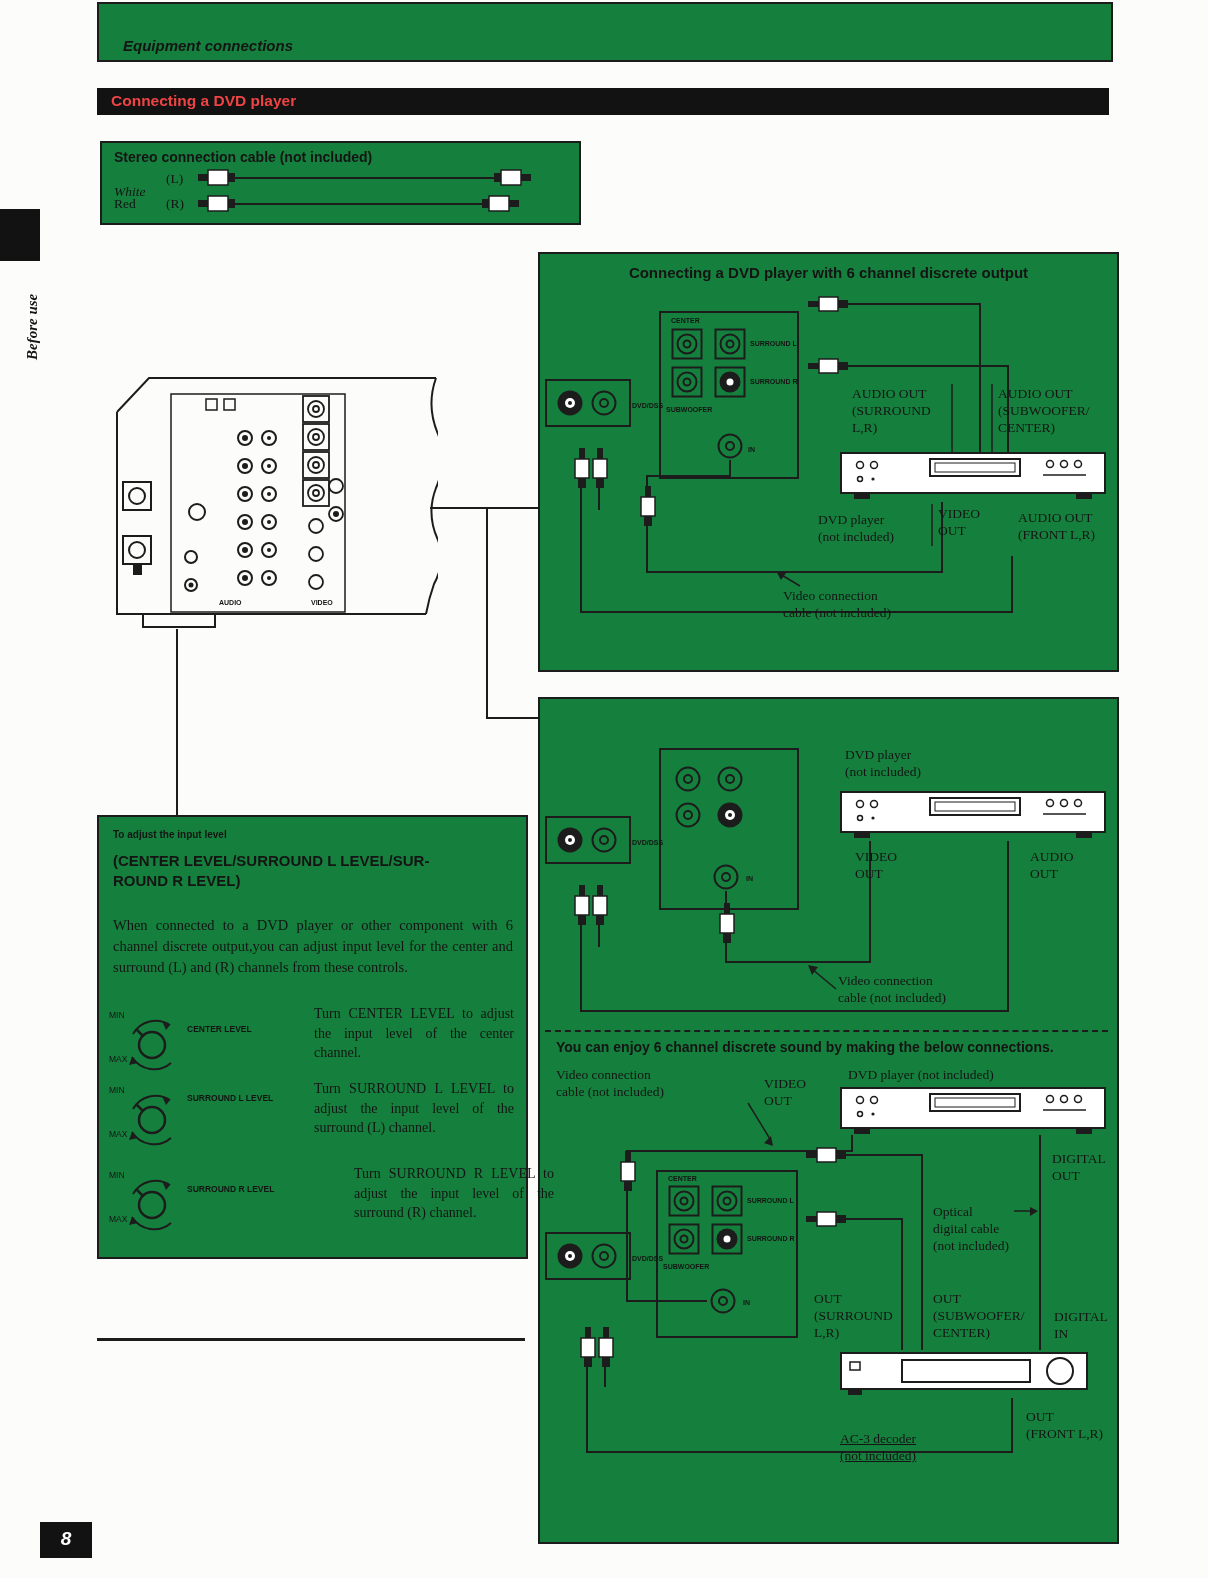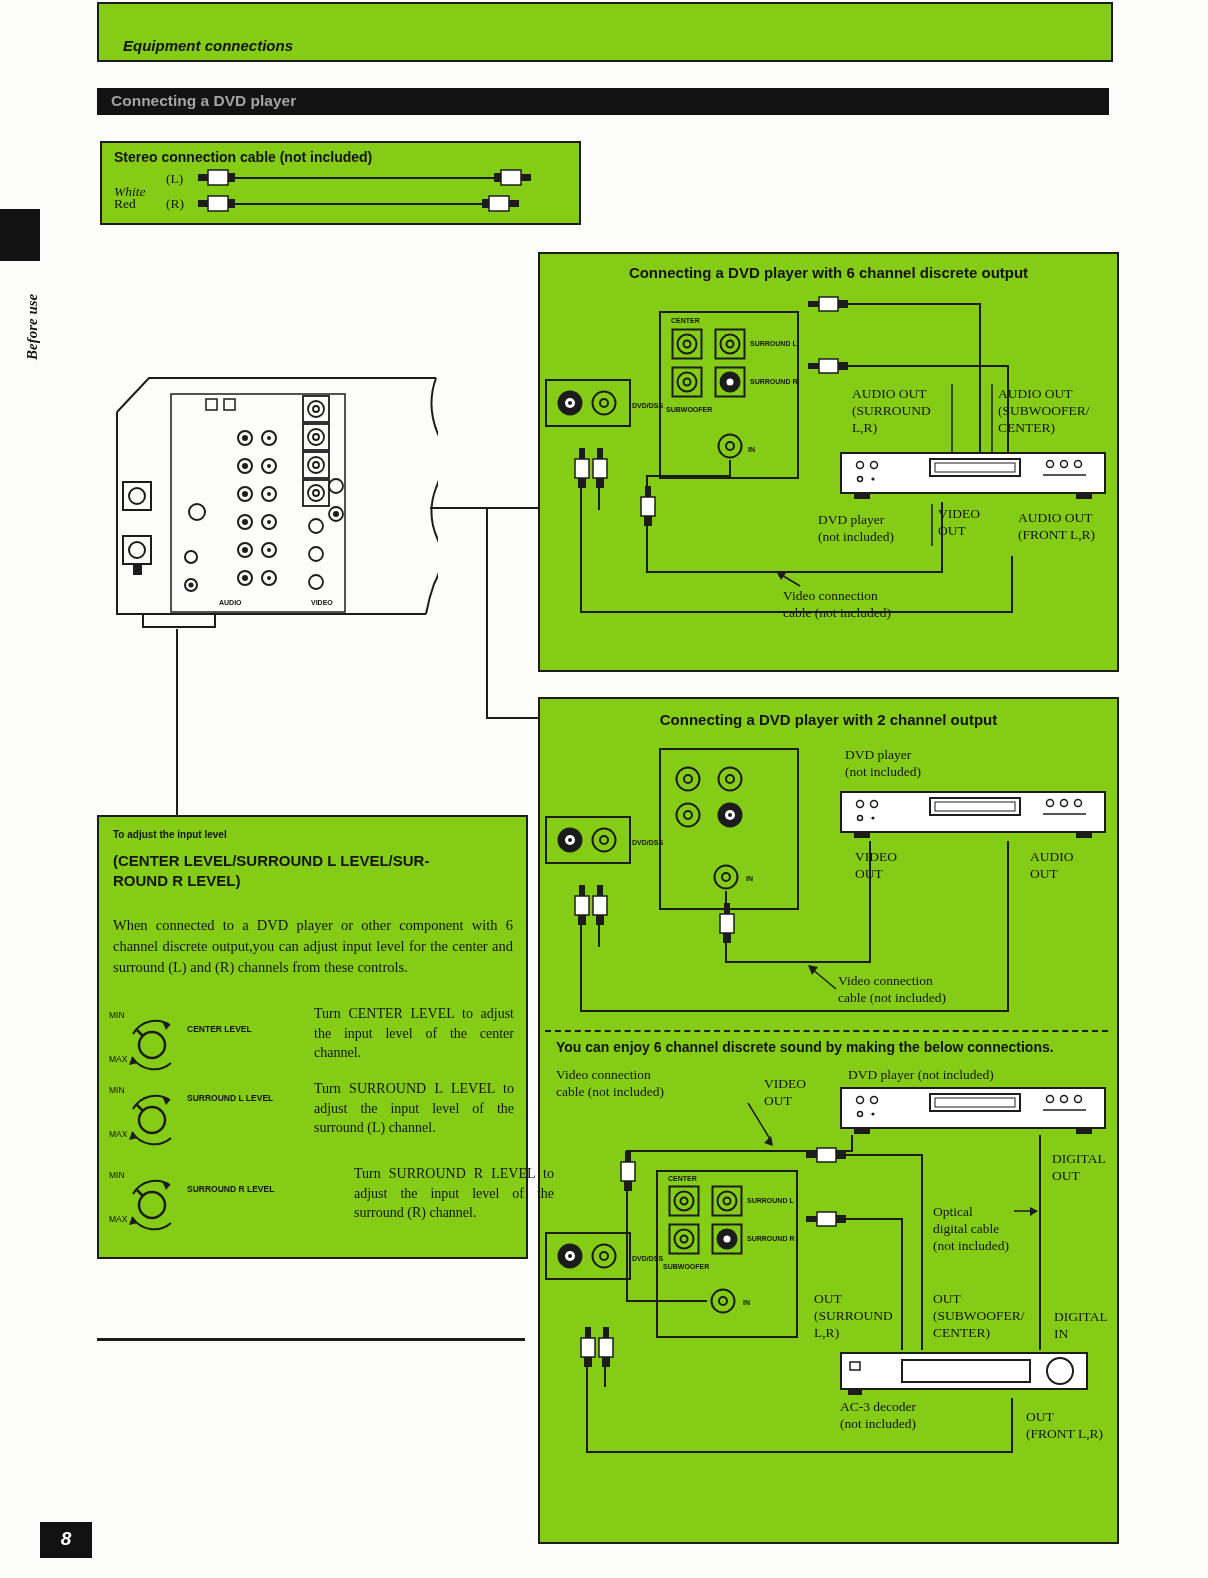--- a/index.html
+++ b/index.html
@@ -1,21 +1,21 @@
 <!DOCTYPE html>
 <html><head>
 <meta charset="utf-8">
 <style>
   html,body{margin:0;padding:0;background:#e8e8e6;}
   #page{position:relative;width:1208px;height:1578px;background:#fcfcfa;overflow:hidden;
         font-family:"Liberation Serif",serif;color:#141414;}
   .abs{position:absolute;}
   .sans{font-family:"Liberation Sans",sans-serif;}
   .ml{white-space:pre-line;}
-  .bordered{border:2px solid #1c1c1c;background:#84cc16;}
+  .bordered{border:2px solid #1c1c1c;background:#15803d;}
   .cap{font-size:13.5px;line-height:1.25;}
   .tinylbl{font-family:"Liberation Sans",sans-serif;font-weight:bold;font-size:7px;line-height:1.1;letter-spacing:0;}
   .boxtitle{font-family:"Liberation Sans",sans-serif;font-weight:bold;font-size:15px;text-align:center;}
   .line{position:absolute;background:#1c1c1c;}
   svg{display:block;}
   .knob-min{font-family:"Liberation Sans",sans-serif;font-size:8.5px;}
   .knob-lbl{font-family:"Liberation Sans",sans-serif;font-weight:bold;font-size:8.5px;}
   .knob-txt{font-size:14px;line-height:1.4;text-align:justify;}
 </style>
 </head>
@@ -85,21 +85,21 @@
   </defs>
 </svg>
 
 <div id="page">
 
   <div class="abs bordered" style="left:97px;top:2px;width:1012px;height:56px;">
     <div class="abs sans" style="left:24px;bottom:6px;font-weight:bold;font-style:italic;font-size:15px;">Equipment connections</div>
   </div>
 
   <div class="abs" style="left:97px;top:88px;width:1012px;height:27px;background:#121212;">
-    <div class="abs sans" style="left:14px;top:4px;color:#a3a3a3;font-weight:bold;font-size:15.5px;">Connecting a DVD player</div>
+    <div class="abs sans" style="left:14px;top:4px;color:#ef4444;font-weight:bold;font-size:15.5px;">Connecting a DVD player</div>
   </div>
 
   <div class="abs bordered" style="left:100px;top:141px;width:477px;height:80px;">
     <div class="abs sans" style="left:12px;top:6px;font-weight:bold;font-size:14px;">Stereo connection cable (not included)</div>
     <div class="abs cap" style="left:12px;top:41px;font-style:italic;">White</div>
     <div class="abs cap" style="left:64px;top:28px;">(L)</div>
     <div class="abs cap" style="left:12px;top:53px;">Red</div>
     <div class="abs cap" style="left:64px;top:53px;">(R)</div>
     <svg class="abs" style="left:0;top:0;" width="473" height="76">
 
@@ -303,21 +303,20 @@
       <path d="M500,436 V651" fill="none" stroke="#1c1c1c" stroke-width="2"></path>
       <line x1="474" y1="512" x2="492" y2="512" stroke="#1c1c1c" stroke-width="1.5"></line>
       <polygon points="498,512 490,508 490,517" fill="#1c1c1c"></polygon>
       <path d="M47,664 V753 H472 V699" fill="none" stroke="#1c1c1c" stroke-width="2"></path>
       <path d="M65,664 V688" fill="none" stroke="#1c1c1c" stroke-width="2"></path>
       <use href="#plug-v" x="40" y="628" width="16" height="40"></use>
       <use href="#plug-v" x="58" y="628" width="16" height="40"></use>
       <line x1="208" y1="404" x2="230" y2="440" stroke="#1c1c1c" stroke-width="1.5"></line>
       <polygon points="233,447 224,444 231,437" fill="#1c1c1c"></polygon>
     </svg>
-    <div class="abs boxtitle" style="left:0;top:12px;width:100%;">Connecting a DVD player with 2 channel output</div>
     <div class="abs cap ml" style="left:305px;top:48px;width:120px;">DVD player
 (not included)</div>
     <div class="abs cap ml" style="left:315px;top:150px;width:60px;">VIDEO
 OUT</div>
     <div class="abs cap ml" style="left:490px;top:150px;width:60px;">AUDIO
 OUT</div>
     <div class="abs tinylbl" style="left:92px;top:140px;">DVD/DSS</div>
     <div class="abs tinylbl" style="left:206px;top:176px;">IN</div>
     <div class="abs cap ml" style="left:298px;top:274px;width:160px;">Video connection
 cable (not included)</div>
@@ -342,21 +341,21 @@
 digital cable
 (not included)</div>
     <div class="abs cap ml" style="left:274px;top:592px;width:85px;">OUT
 (SURROUND
 L,R)</div>
     <div class="abs cap ml" style="left:393px;top:592px;width:105px;">OUT
 (SUBWOOFER/
 CENTER)</div>
     <div class="abs cap ml" style="left:514px;top:610px;width:58px;">DIGITAL
 IN</div>
-    <div class="abs cap ml" style="left:300px;top:700px;width:130px;">AC-3 decoder
+    <div class="abs cap ml" style="left:300px;top:732px;width:130px;text-decoration:underline;">AC-3 decoder
 (not included)</div>
     <div class="abs cap ml" style="left:486px;top:710px;width:95px;">OUT
 (FRONT L,R)</div>
   </div>
 
   <div class="abs bordered" style="left:97px;top:815px;width:427px;height:440px;">
     <div class="abs sans" style="left:14px;top:12px;font-weight:bold;font-size:10px;">To adjust the input level</div>
     <div class="abs sans ml" style="left:14px;top:34px;font-weight:bold;font-size:15px;line-height:1.35;">(CENTER LEVEL/SURROUND L LEVEL/SUR-
 ROUND R LEVEL)</div>
     <div class="abs" style="left:14px;top:98px;width:400px;font-size:14.5px;line-height:1.45;text-align:justify;">When connected to a DVD player or other component with 6 channel discrete output,you can adjust input level for the center and surround (L) and (R) channels from these controls.</div>

